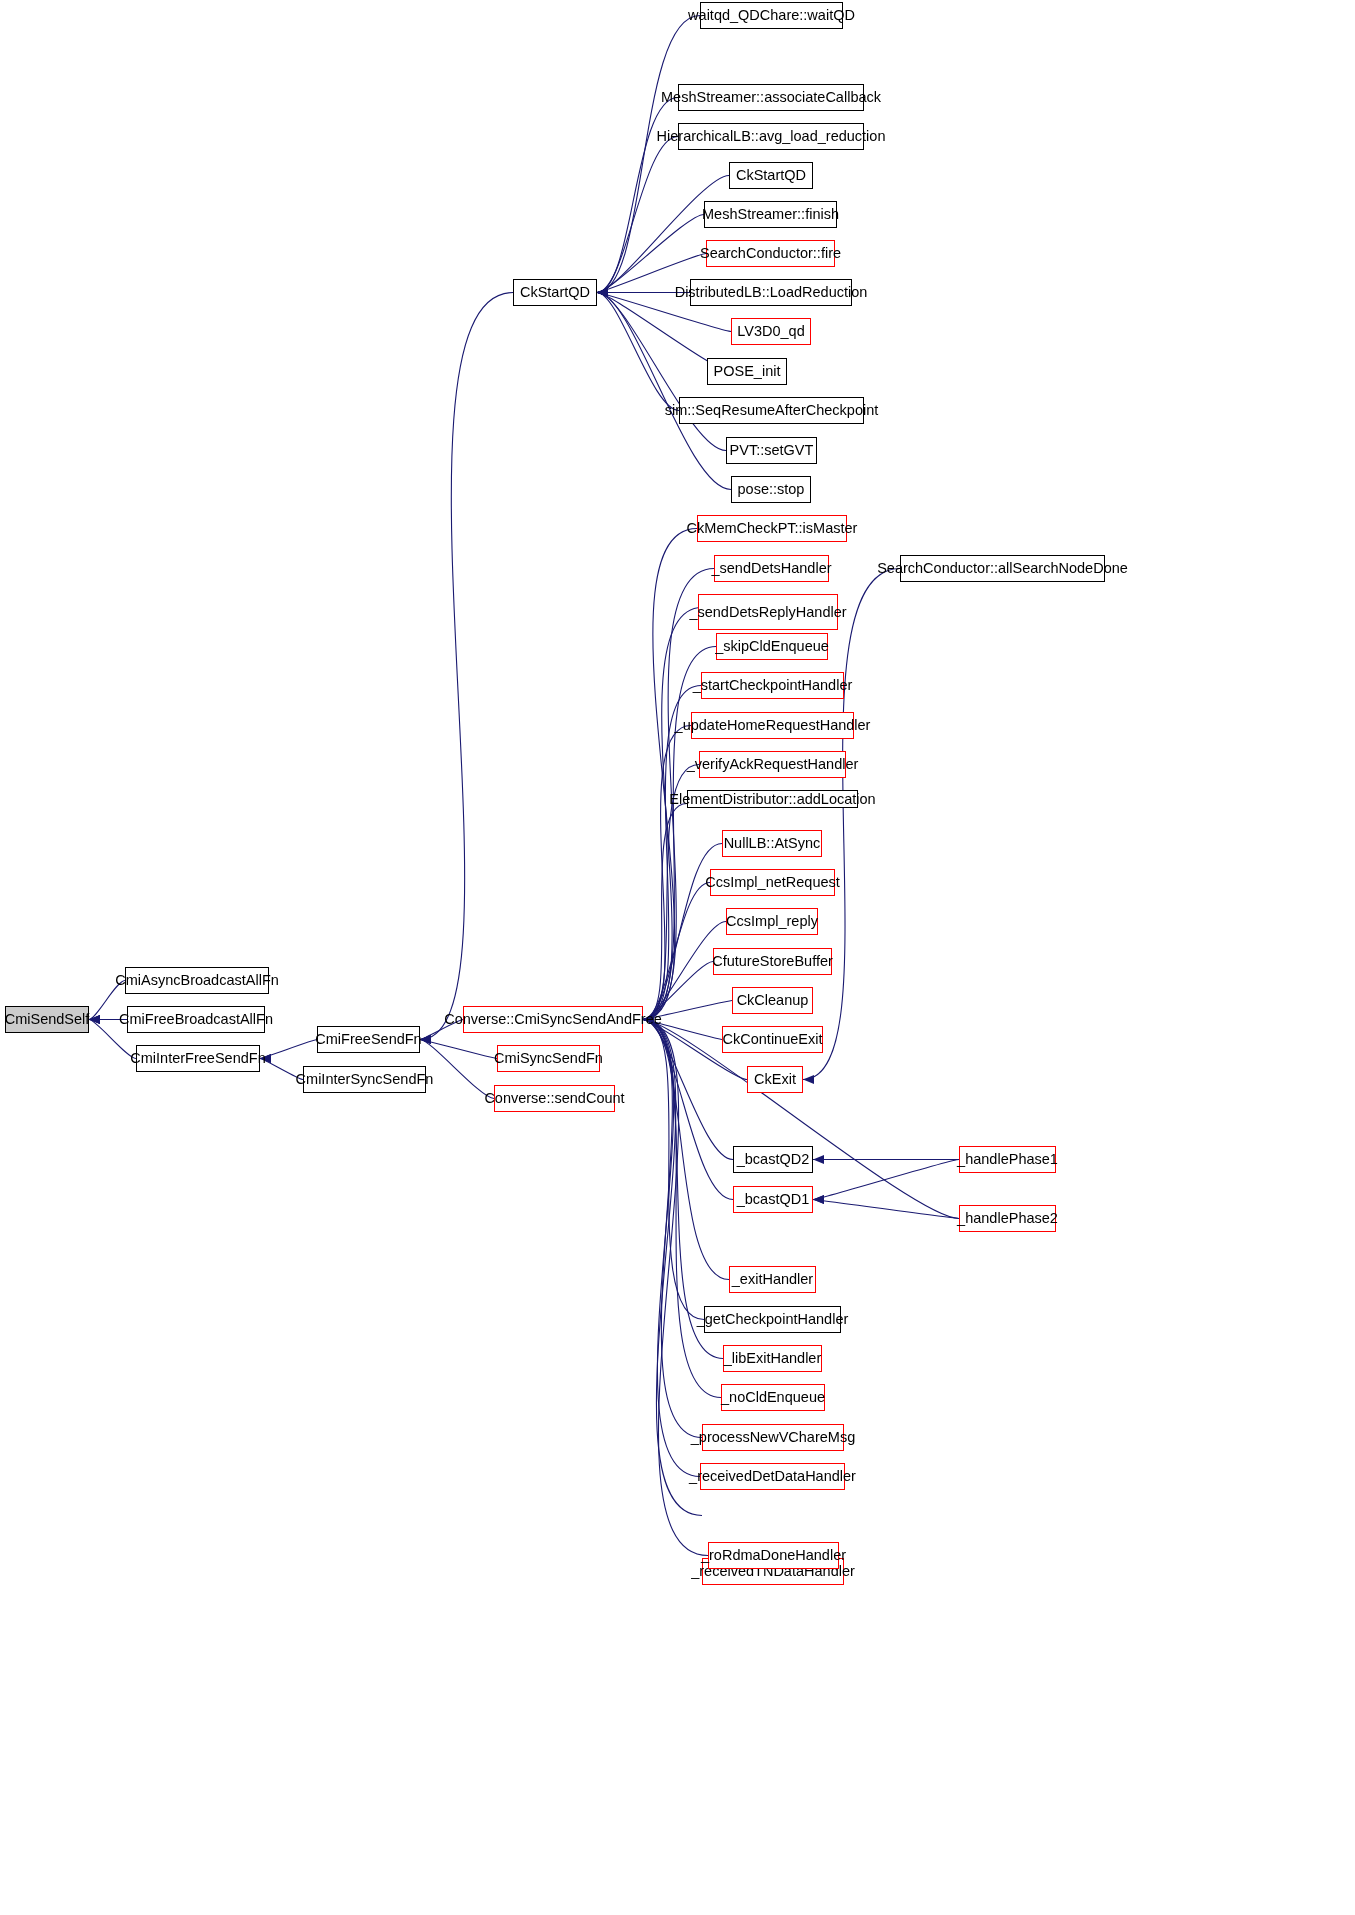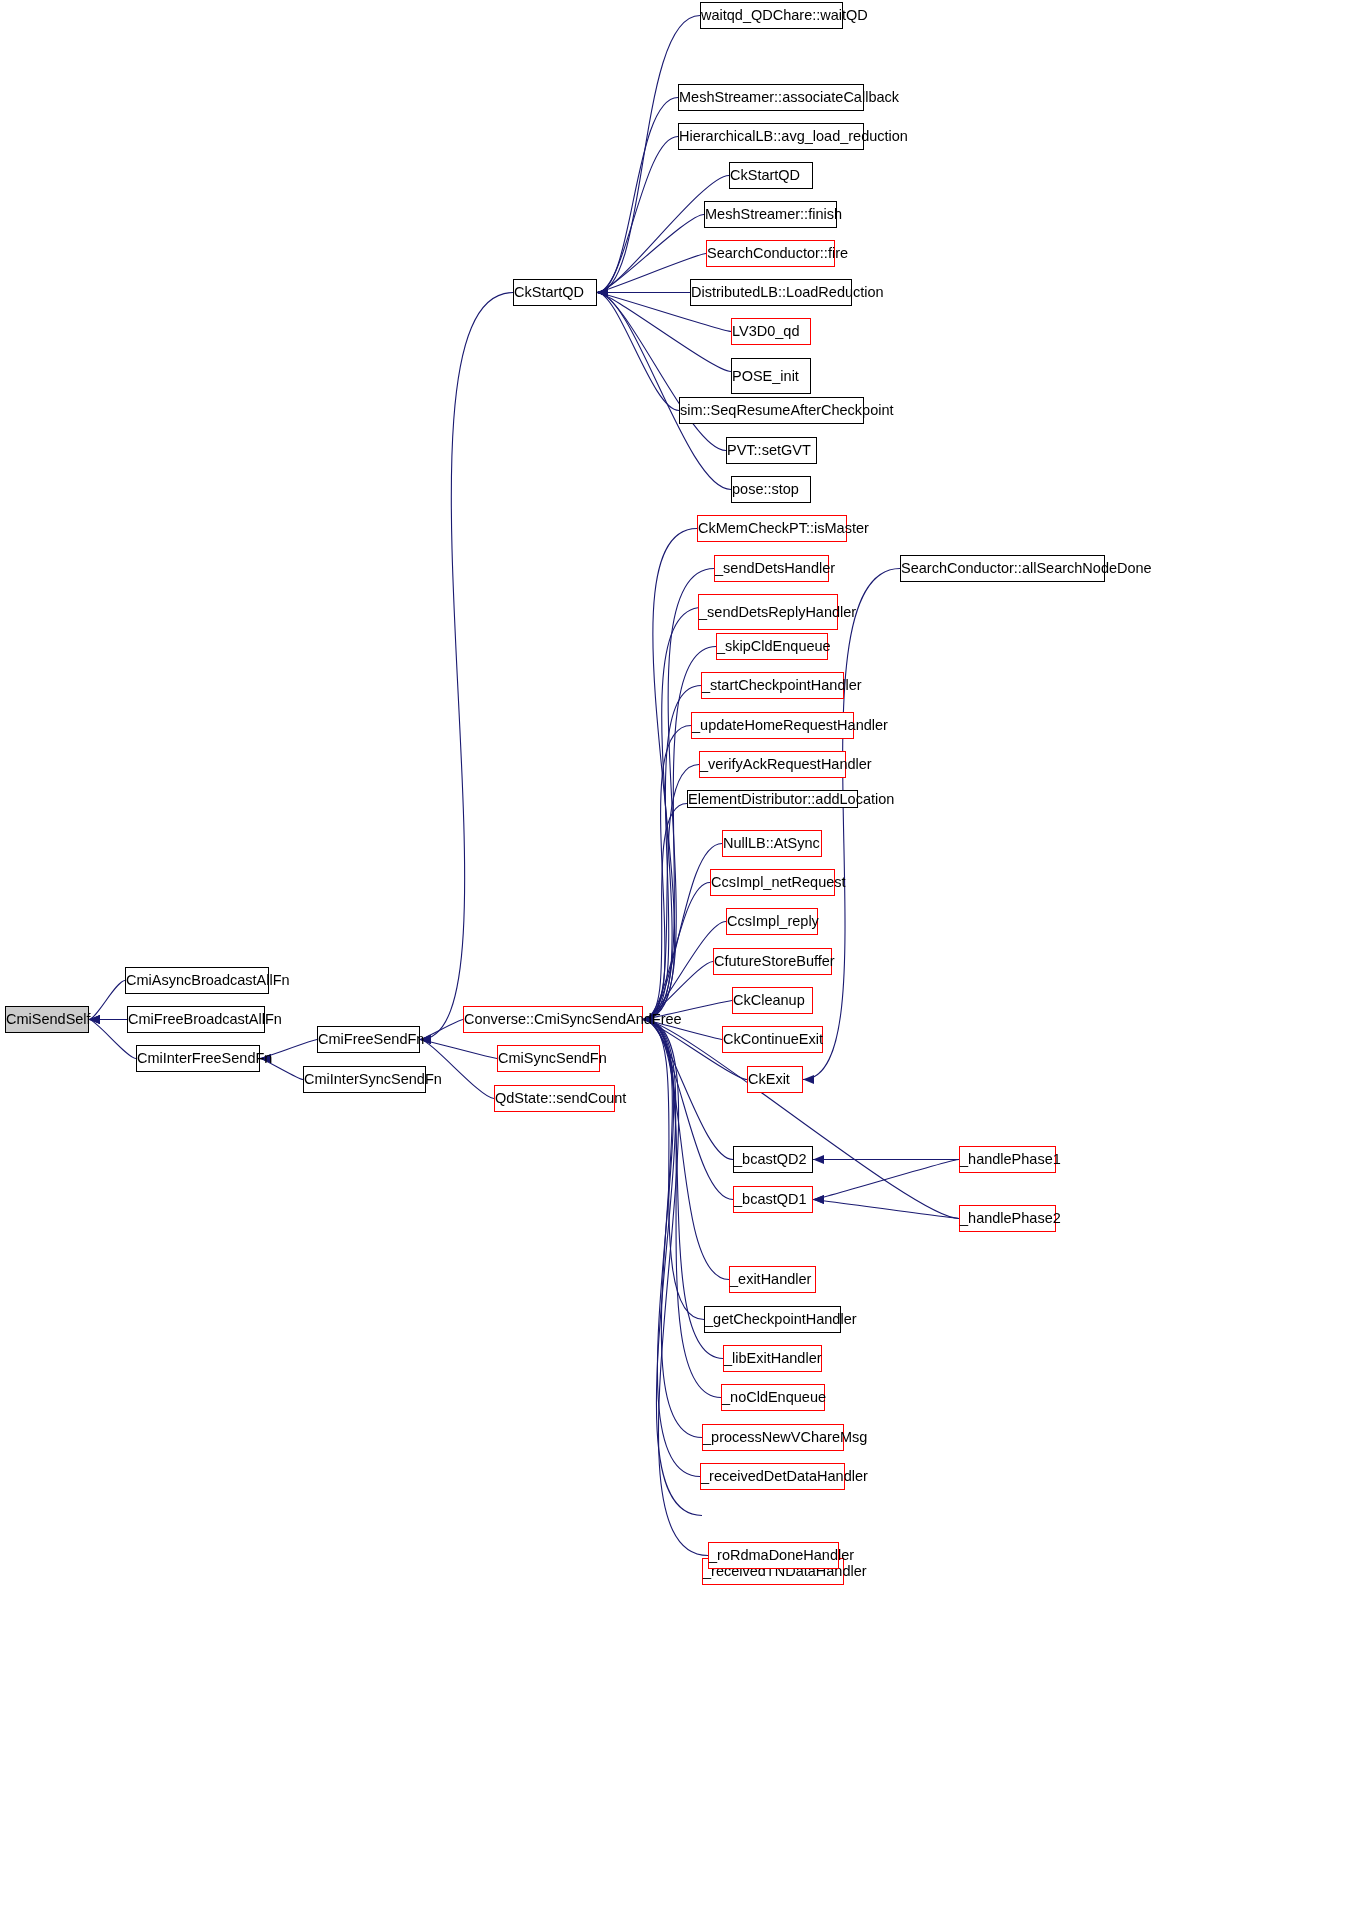--- a/index.html
+++ b/index.html
@@ -21,20 +21,21 @@
     top: 0;
     width: 1355px;
     height: 1915px;
     pointer-events: none;
   }
   .node {
     position: absolute;
     box-sizing: border-box;
     display: flex;
     align-items: center;
+    justify-content: center;
     background: #ffffff;
     border: 1px solid #000000;
     font-size: 14.5px;
     color: #000000;
     white-space: nowrap;
     letter-spacing: 0px;
     line-height: 1;
     z-index: 5;
   }
   .node.red {
@@ -170,21 +171,21 @@
     </div>
     <div class="node red" style="left: 706px; top: 240px; width: 129px; height: 27px;">
       <span>SearchConductor::fire</span>
     </div>
     <div class="node" style="left: 690px; top: 279px; width: 162px; height: 27px;">
       <span>DistributedLB::LoadReduction</span>
     </div>
     <div class="node red" style="left: 731px; top: 318px; width: 80px; height: 27px;">
       <span>LV3D0_qd</span>
     </div>
-    <div class="node" style="left: 731px; top: 358px; width: 80px; height: 36px;">
+    <div class="node" style="left: 707px; top: 358px; width: 80px; height: 27px;">
       <span>POSE_init</span>
     </div>
     <div class="node" style="left: 679px; top: 397px; width: 185px; height: 27px;">
       <span>sim::SeqResumeAfterCheckpoint</span>
     </div>
     <div class="node" style="left: 726px; top: 437px; width: 91px; height: 27px;">
       <span>PVT::setGVT</span>
     </div>
     <div class="node" style="left: 731px; top: 476px; width: 80px; height: 27px;">
       <span>pose::stop</span>
@@ -276,21 +277,21 @@
     <div class="node red" style="left: 959px; top: 1205px; width: 97px; height: 27px;">
       <span>_handlePhase2</span>
     </div>
     <div class="node red" style="left: 463px; top: 1006px; width: 180px; height: 27px;">
       <span>Converse::CmiSyncSendAndFree</span>
     </div>
     <div class="node red" style="left: 497px; top: 1045px; width: 103px; height: 27px;">
       <span>CmiSyncSendFn</span>
     </div>
     <div class="node red" style="left: 494px; top: 1085px; width: 121px; height: 27px;">
-      <span>QdState::sendCount</span>
+      <span>Converse::sendCount</span>
     </div>
     <div class="node" style="left: 317px; top: 1026px; width: 103px; height: 27px;">
       <span>CmiFreeSendFn</span>
     </div>
     <div class="node" style="left: 303px; top: 1066px; width: 123px; height: 27px;">
       <span>CmiInterSyncSendFn</span>
     </div>
     <div class="node" style="left: 125px; top: 967px; width: 144px; height: 27px;">
       <span>CmiAsyncBroadcastAllFn</span>
     </div>

